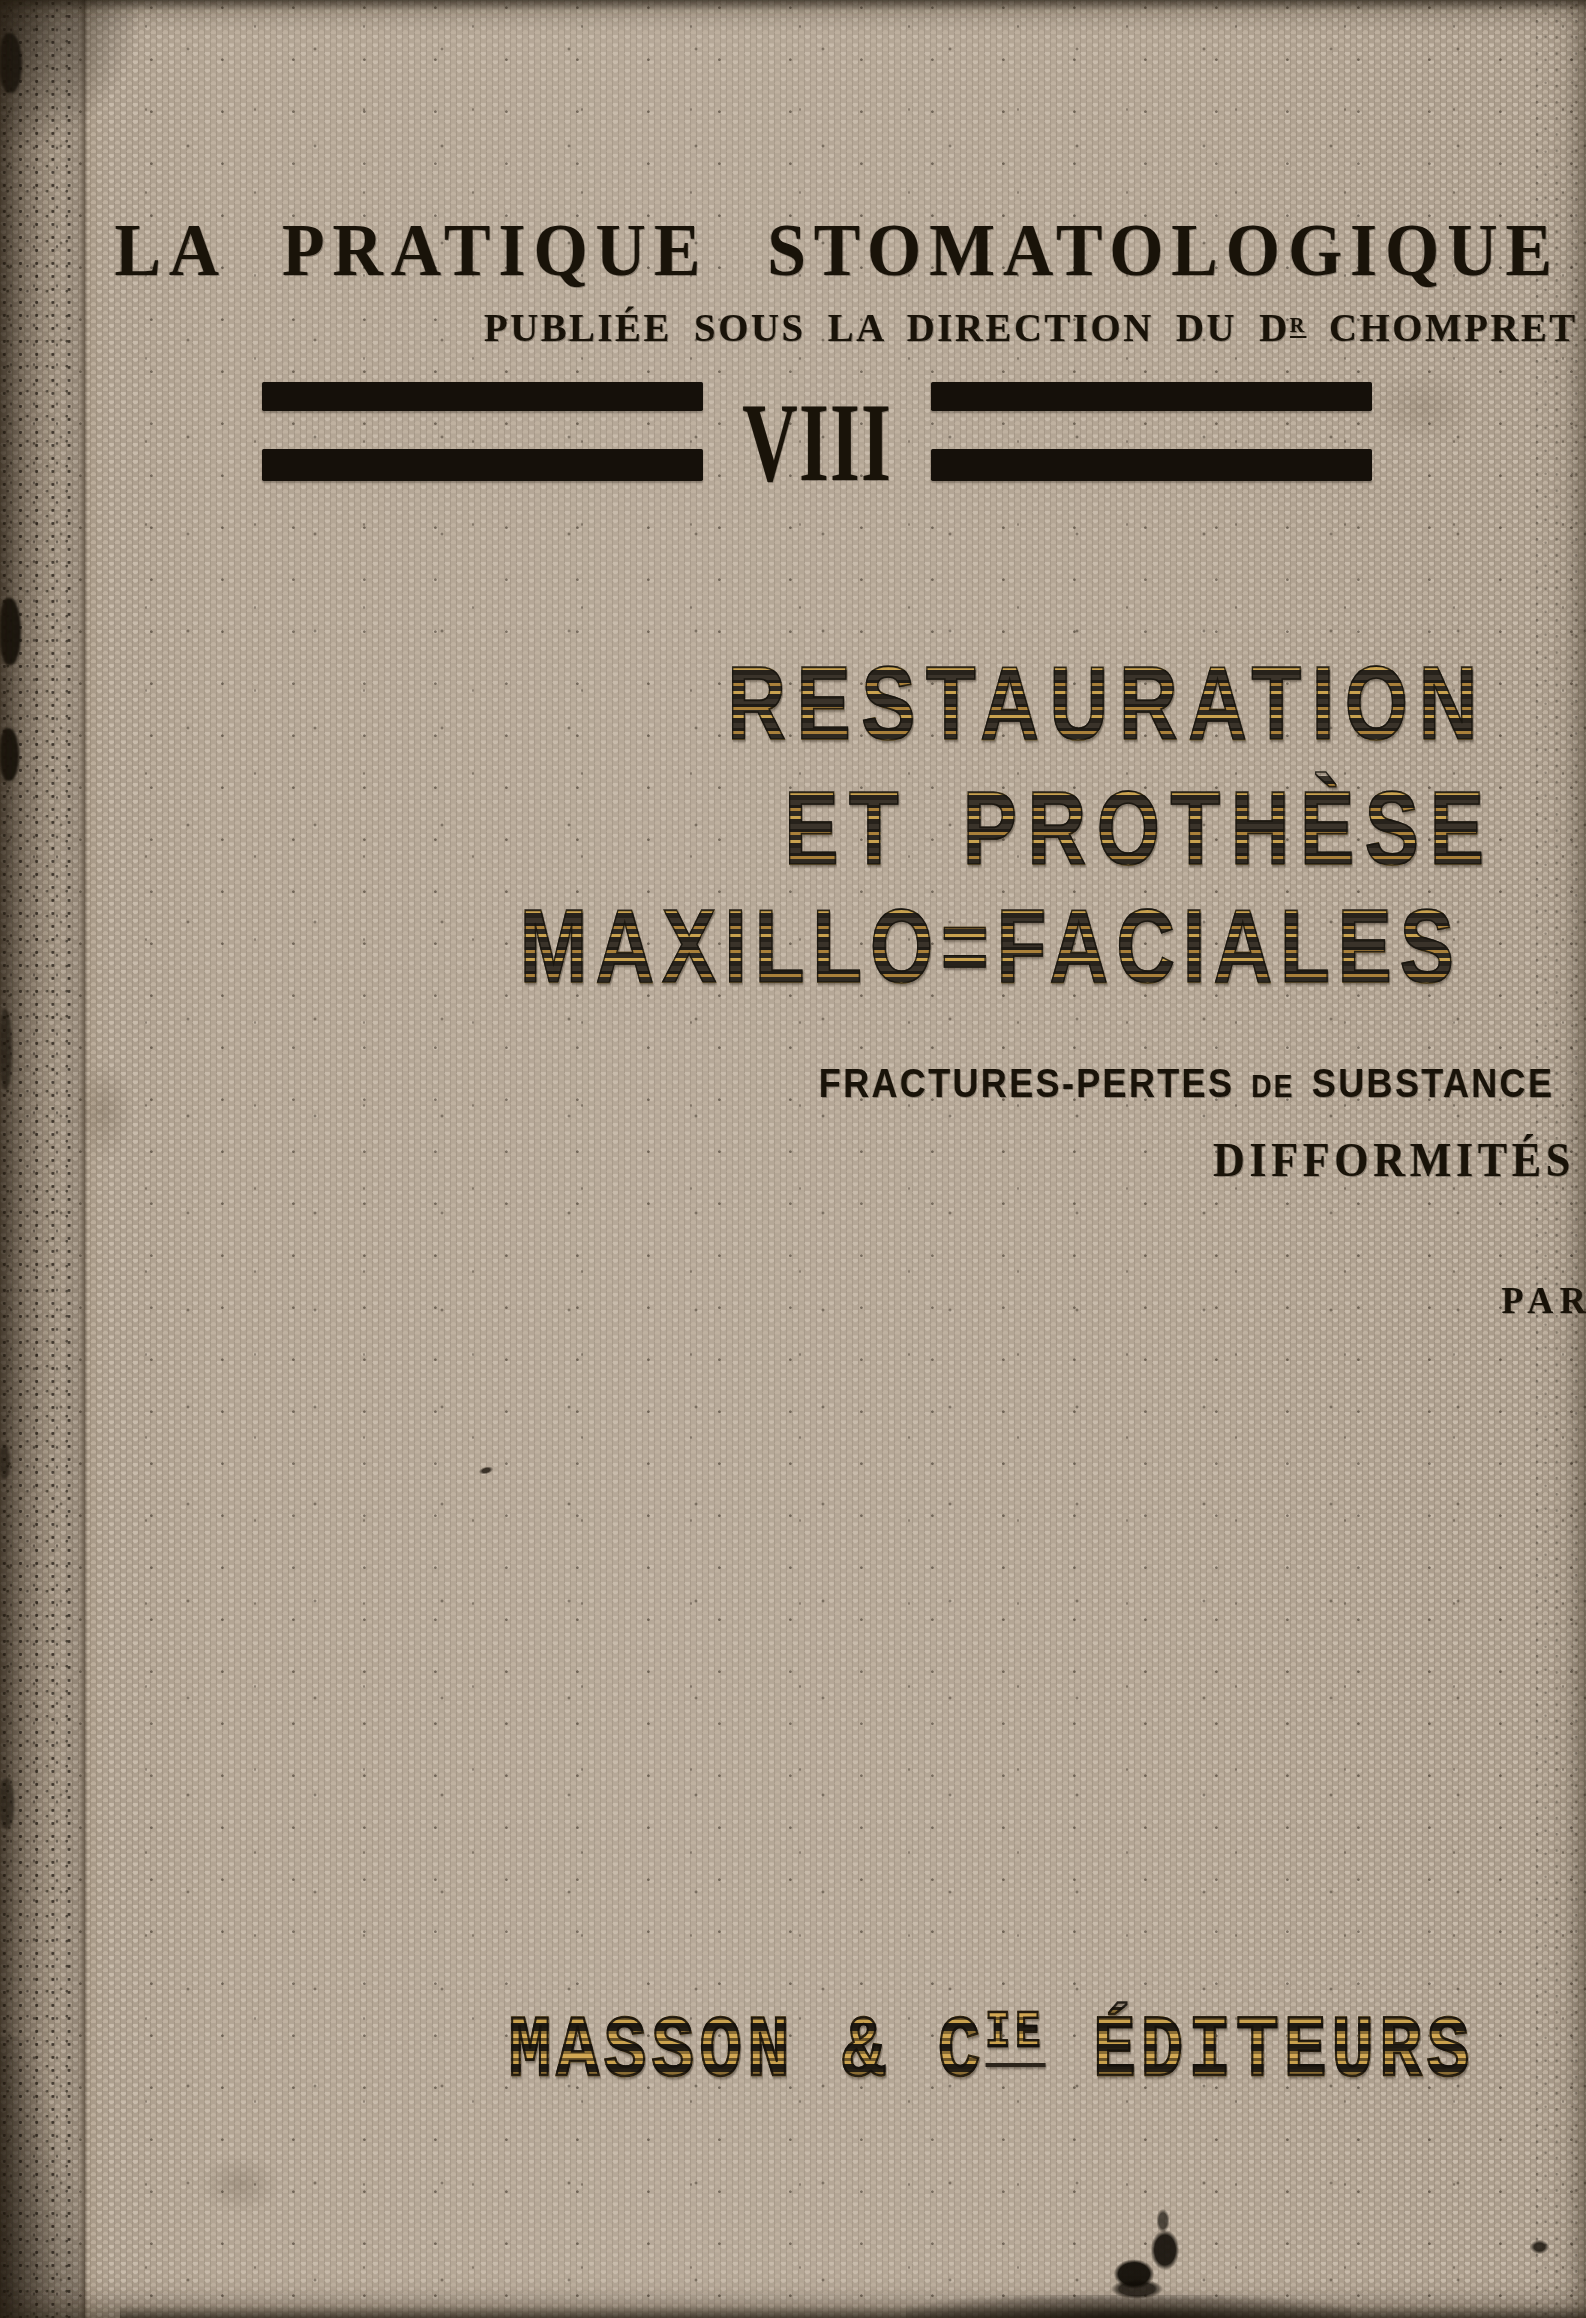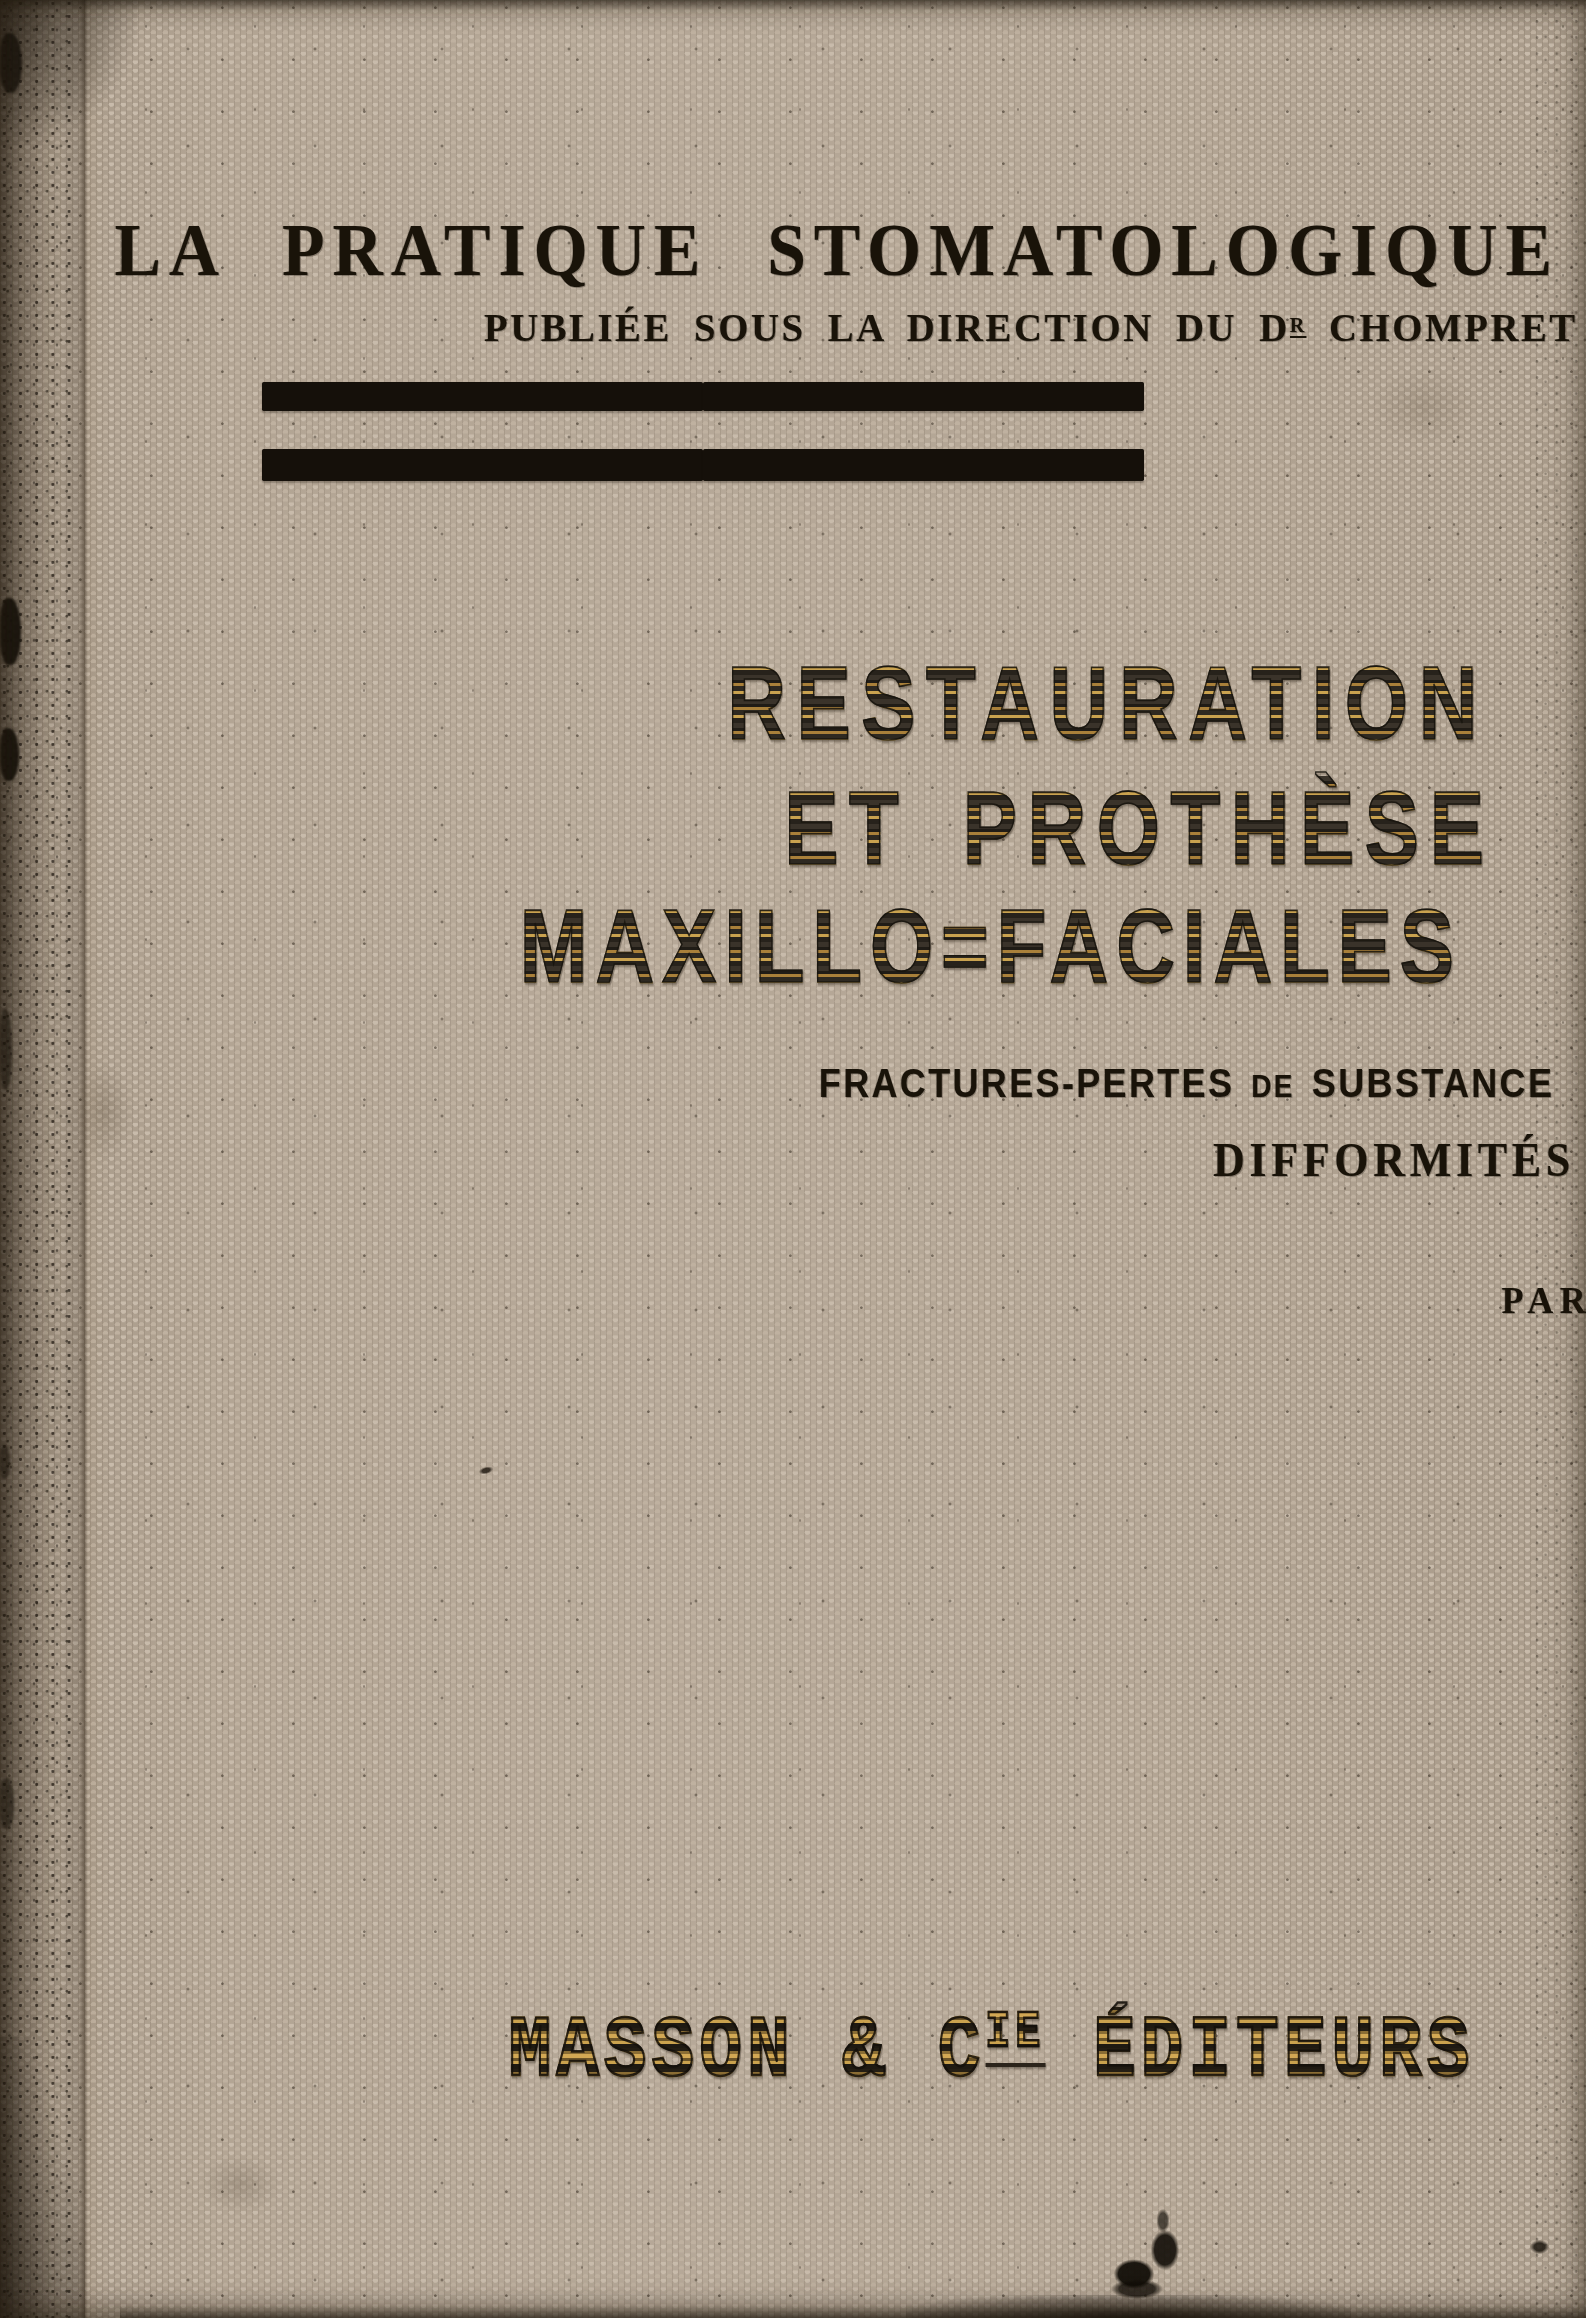--- a/index.html
+++ b/index.html
@@ -160,20 +160,23 @@
     <span class="tt">
       <span>PUBLIÉE SOUS LA DIRECTION DU D</span><span class="sup">R</span><span> CHOMPRET</span>
     </span>
   </div>
 
   <div class="rule-row">
     <div class="bar-group">
       <div class="bar"></div>
       <div class="bar"></div>
     </div>
+    <div class="viii ink">
+      <span class="tt">VIII</span>
+    </div>
     <div class="bar-group">
       <div class="bar"></div>
       <div class="bar"></div>
     </div>
   </div>
 
   <div class="line main-title title-1 gilt">
     <span class="tt">RESTAURATION</span>
   </div>
   <div class="line main-title title-2 gilt">

